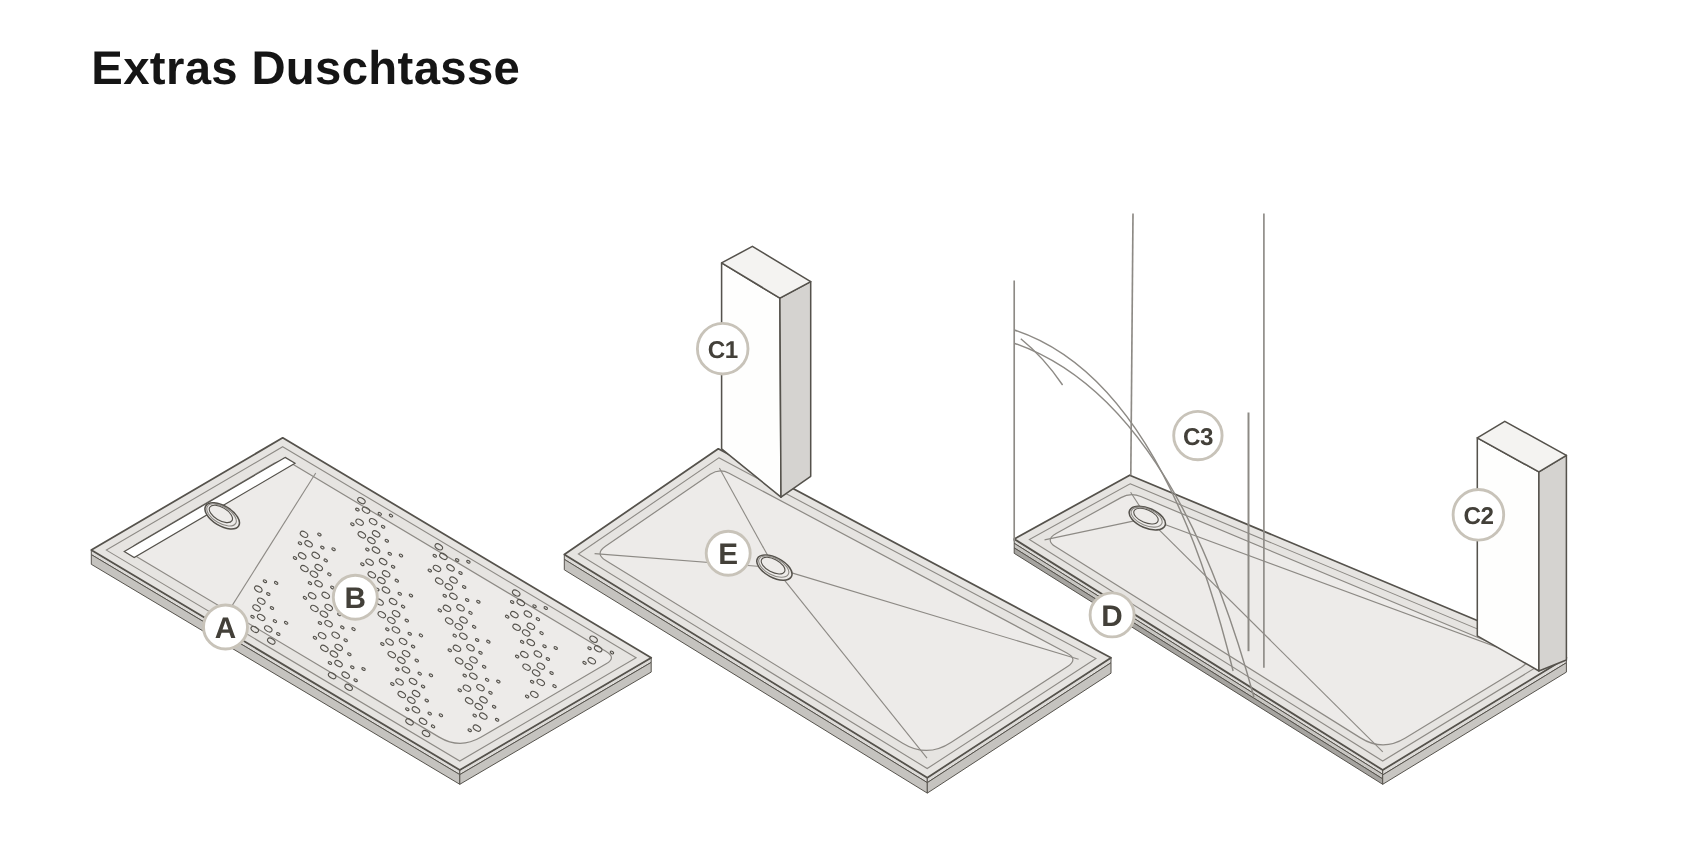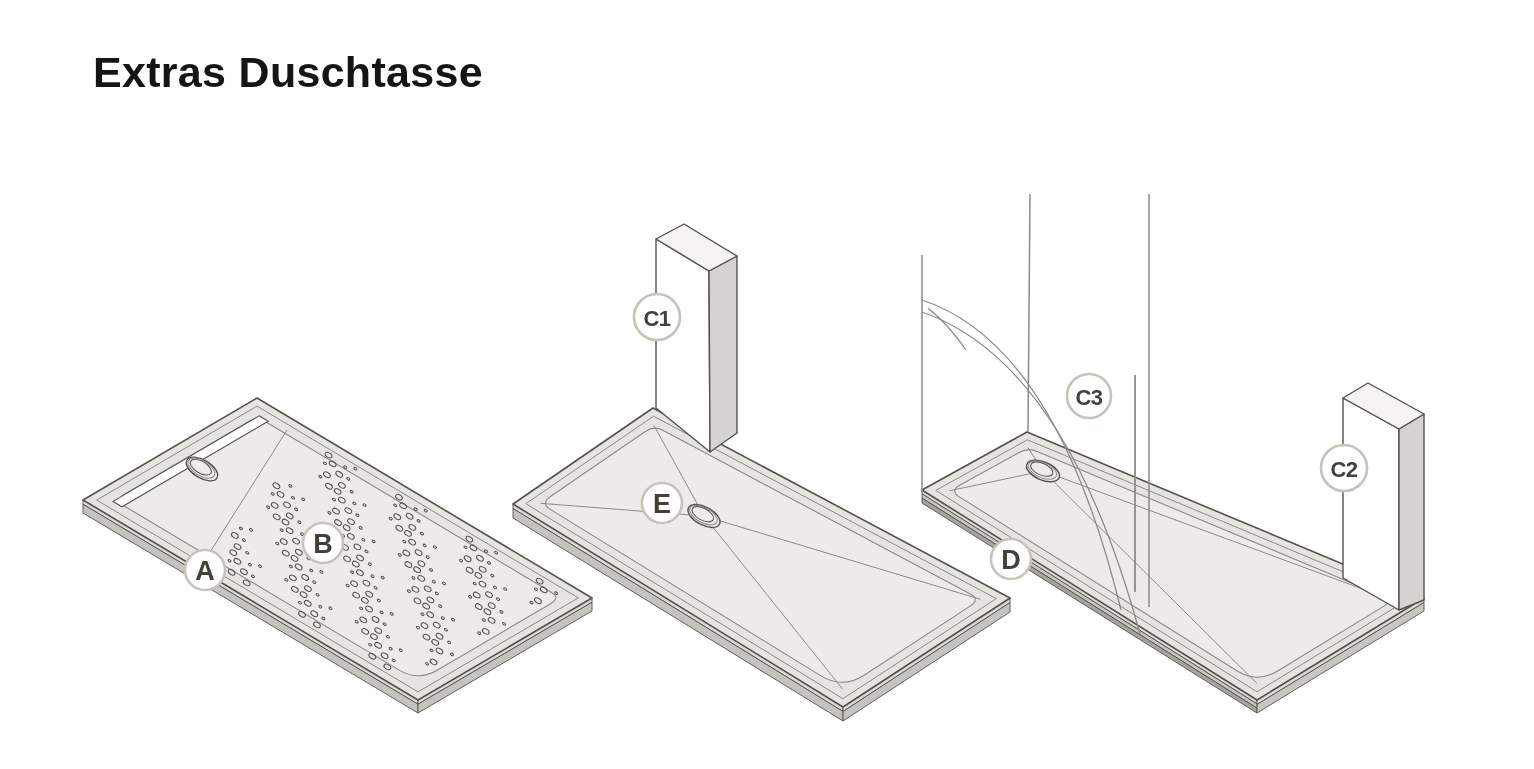--- a/index.html
+++ b/index.html
@@ -1,18 +1,18 @@
 <!DOCTYPE html>
 <html><head>
 <meta charset="utf-8">
 <style>
   html,body{margin:0;padding:0;background:#ffffff;}
   .stage{position:relative;width:1534px;height:769px;overflow:hidden;background:#ffffff;
          font-family:"Liberation Sans",sans-serif;}
-  .page-title{position:absolute;left:83px;top:38px;margin:10px;font-size:43px;font-weight:700;
+  .page-title{position:absolute;left:83px;top:38px;margin:0;font-size:43px;font-weight:700;
               color:#151515;letter-spacing:.3px;font-family:"Liberation Sans",sans-serif;}
   svg.canvas{position:absolute;left:0;top:0;}
   .co-c{fill:#ffffff;stroke:#c8c3b9;stroke-width:2.6;}
   .co-t{font-family:"Liberation Sans",sans-serif;font-weight:700;font-size:27px;fill:#434039;
         text-anchor:middle;}
   .co-t.sm{font-size:22px;letter-spacing:-0.5px;}
 </style>
 </head>
 <body>
 

